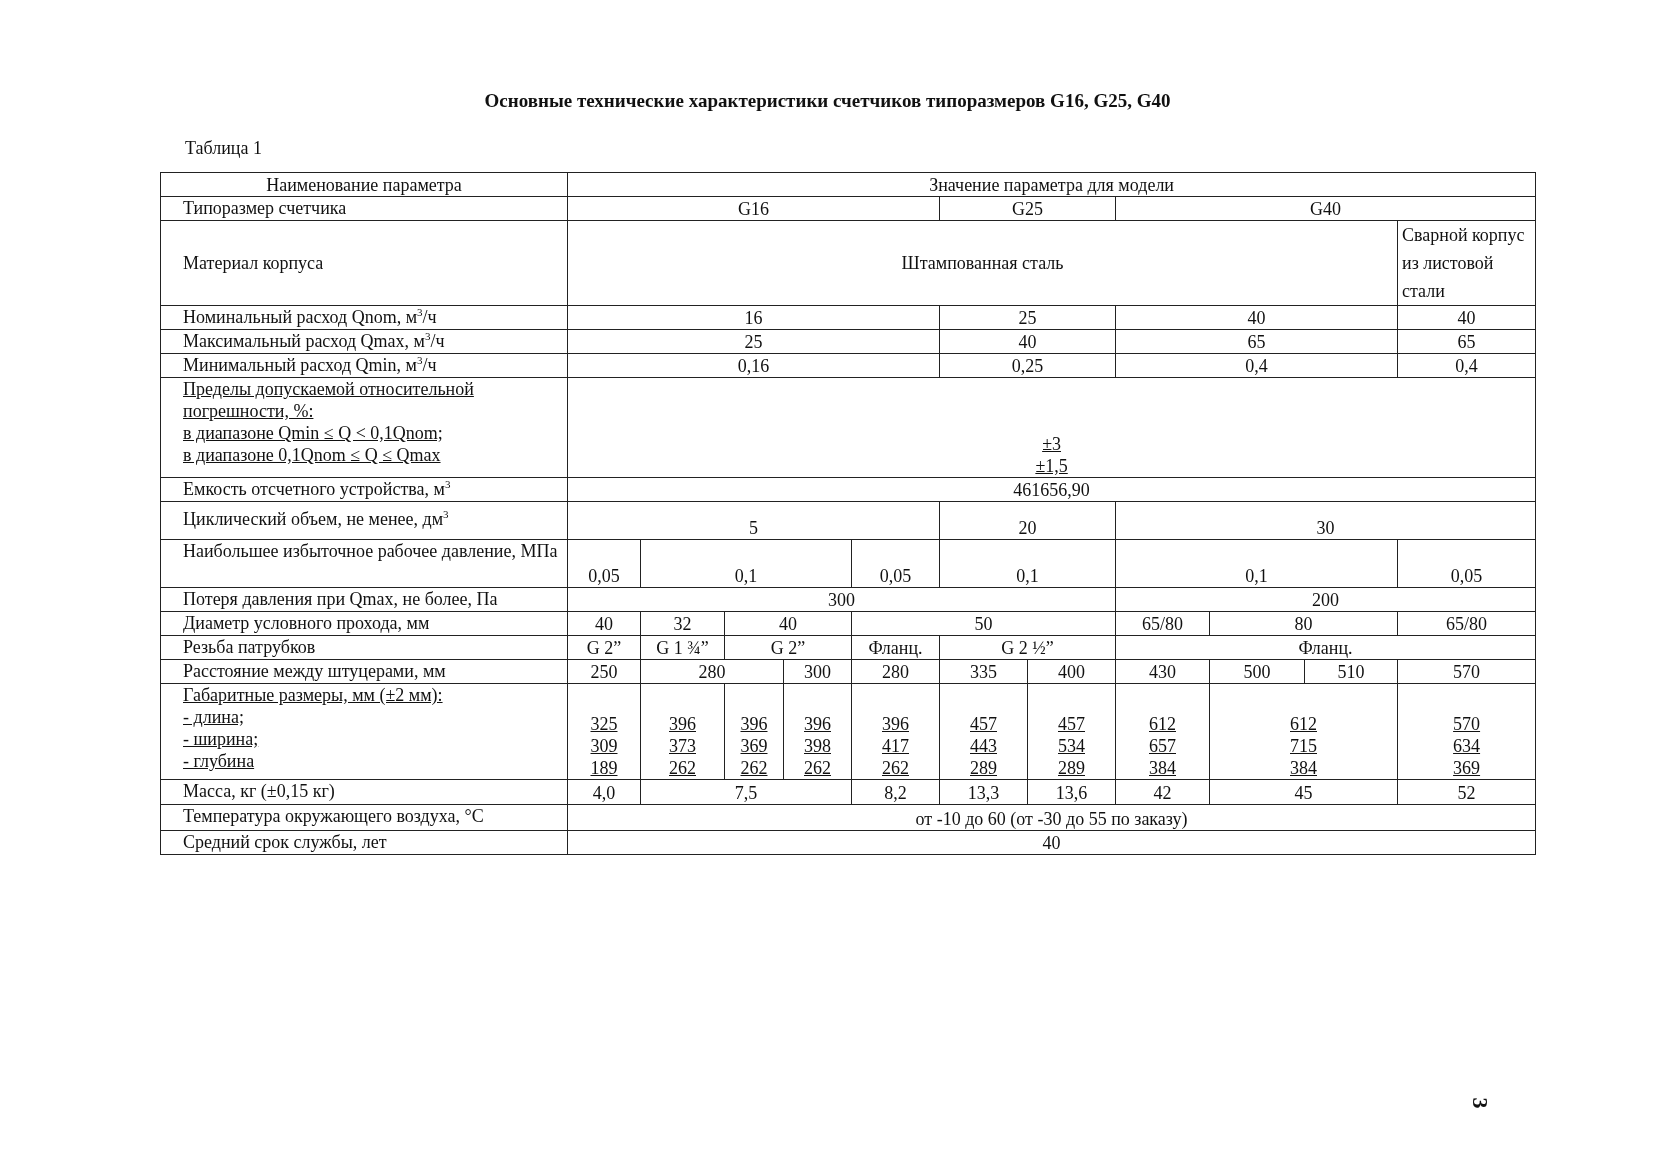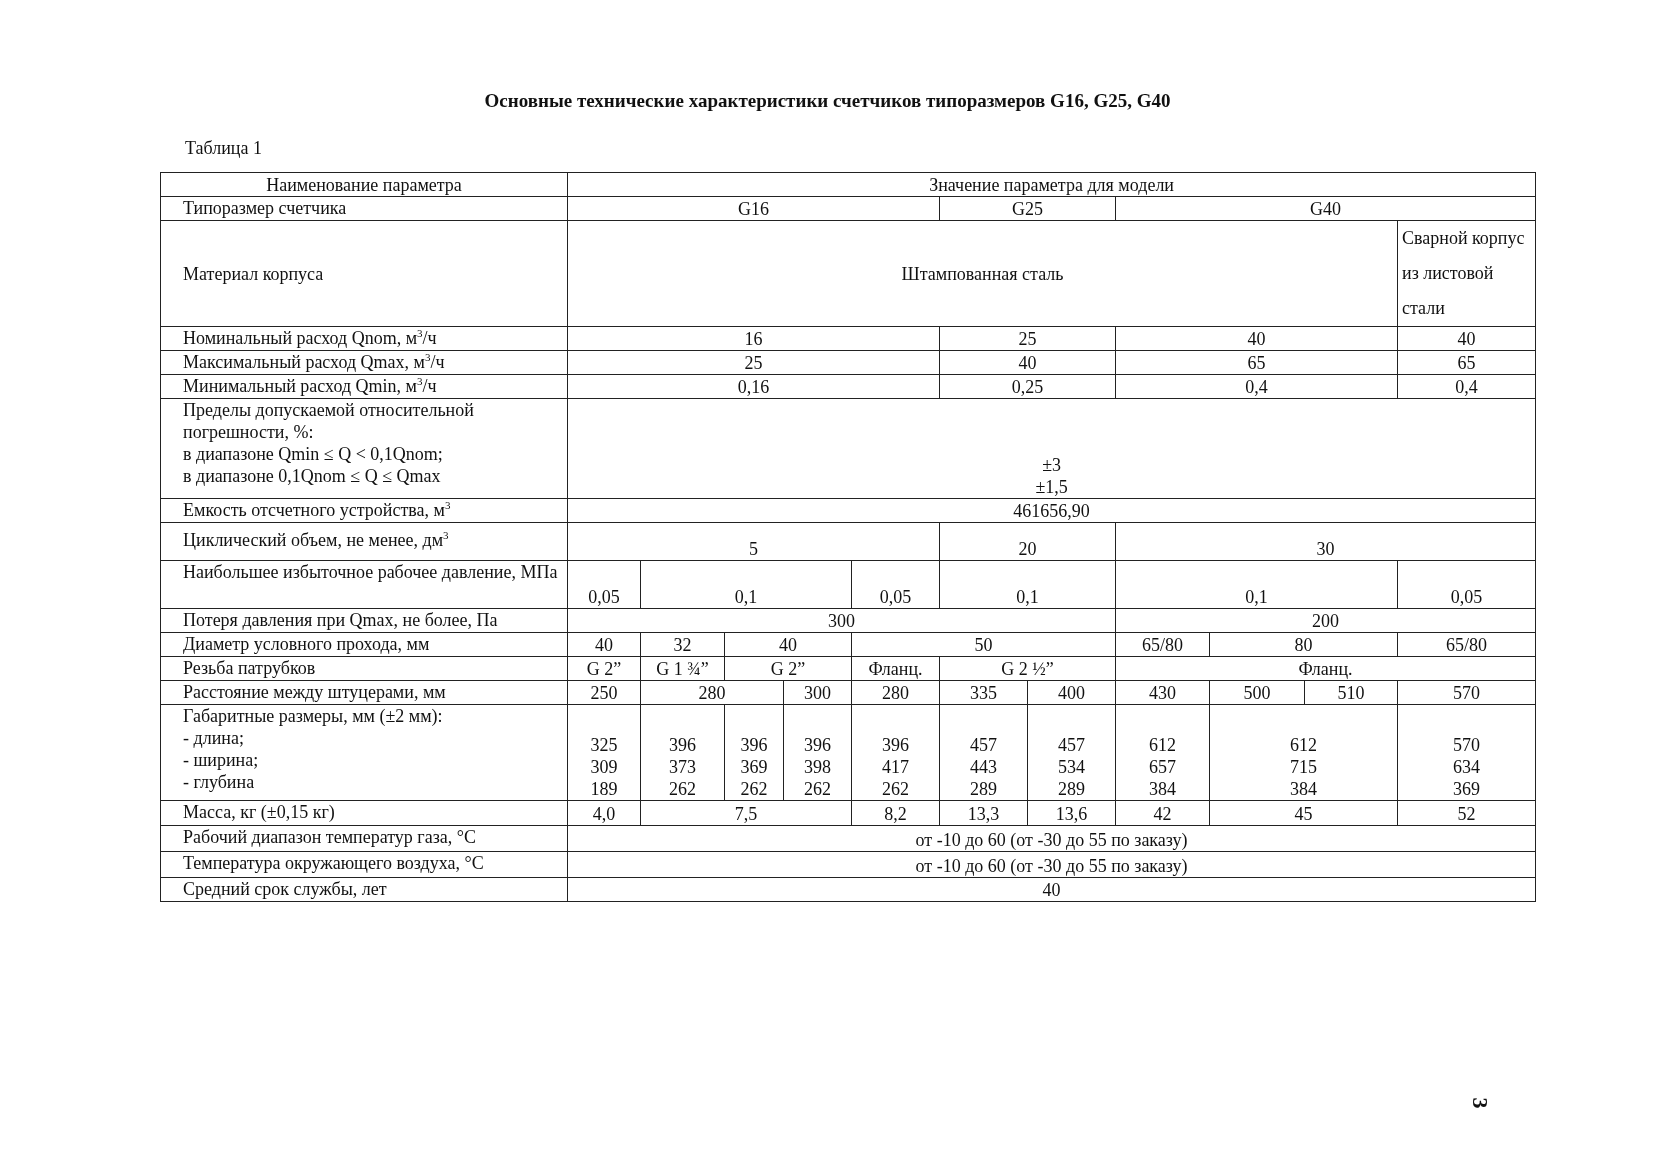--- a/index.html
+++ b/index.html
@@ -7,21 +7,21 @@
          font-family:"Liberation Serif", "DejaVu Serif", serif; color:#111; }
   .title { position:absolute; left:0; width:1655px; top:90px; text-align:center; font-size:19px;font-weight:bold; }
   .caption { position:absolute; left:185px; top:138px; font-size:18px; }
   table.spec { position:absolute; left:160px; top:160px; border-collapse:collapse; table-layout:fixed;
                width:1375px; font-size:18px;margin-top:12px; }
   table.spec td { border:1.3px solid #222; padding:0 4px; line-height:22px; text-align:center;
                   vertical-align:bottom; overflow:hidden; white-space:nowrap; }
   table.spec td.name { text-align:left; vertical-align:top; padding-left:22px; white-space:normal; }
   table.spec td.hdr { text-align:center; vertical-align:middle; }
   table.spec td.wrap { white-space:normal; text-align:left; vertical-align:top; }
-  .multi { display:block; }
+  .multi { display:block;text-decoration:underline; }
   .page-num { position:absolute; left:1474px; top:1090px; font-size:22px; font-weight:bold;
               transform:rotate(90deg); }
   sup { font-size:11px; line-height:0; }
 </style>
 </head>
 <body>
 
 <div class="title">Основные технические характеристики счетчиков типоразмеров G16, G25, G40</div>
 <div class="caption">Таблица 1</div>
 
@@ -47,21 +47,21 @@
   </tr>
   <tr style="height:24px">
     <td class="name">Типоразмер счетчика</td>
     <td colspan="5">G16</td>
     <td colspan="2">G25</td>
     <td colspan="4">G40</td>
   </tr>
   <tr style="height:72px">
     <td class="name" style="vertical-align:middle">Материал корпуса</td>
     <td colspan="10" style="vertical-align:middle">Штампованная сталь</td>
-    <td class="wrap" style="line-height:35px">Сварной корпус из листовой стали</td>
+    <td class="wrap" style="line-height:28px">Сварной корпус из листовой стали</td>
   </tr>
   <tr style="height:24px">
     <td class="name"><span>Номинальный расход Qnom, м</span><sup>3</sup><span>/ч</span></td>
     <td colspan="5">16</td>
     <td colspan="2">25</td>
     <td colspan="3">40</td>
     <td>40</td>
   </tr>
   <tr style="height:24px">
     <td class="name"><span>Максимальный расход Qmax, м</span><sup>3</sup><span>/ч</span></td>
@@ -208,24 +208,20 @@
     <td>4,0</td>
     <td colspan="3">7,5</td>
     <td>8,2</td>
     <td>13,3</td>
     <td>13,6</td>
     <td>42</td>
     <td colspan="2">45</td>
     <td>52</td>
   </tr>
   <tr style="height:26px">
-    <td class="name">Рабочий диапазон температур газа, °С</td>
-    <td colspan="11">от -10 до 60 (от -30 до 55 по заказу)</td>
-  </tr>
-  <tr style="height:26px">
     <td class="name">Температура окружающего воздуха, °С</td>
     <td colspan="11">от -10 до 60 (от -30 до 55 по заказу)</td>
   </tr>
   <tr style="height:24px">
     <td class="name">Средний срок службы, лет</td>
     <td colspan="11">40</td>
   </tr>
 </tbody>
   </table>
 

